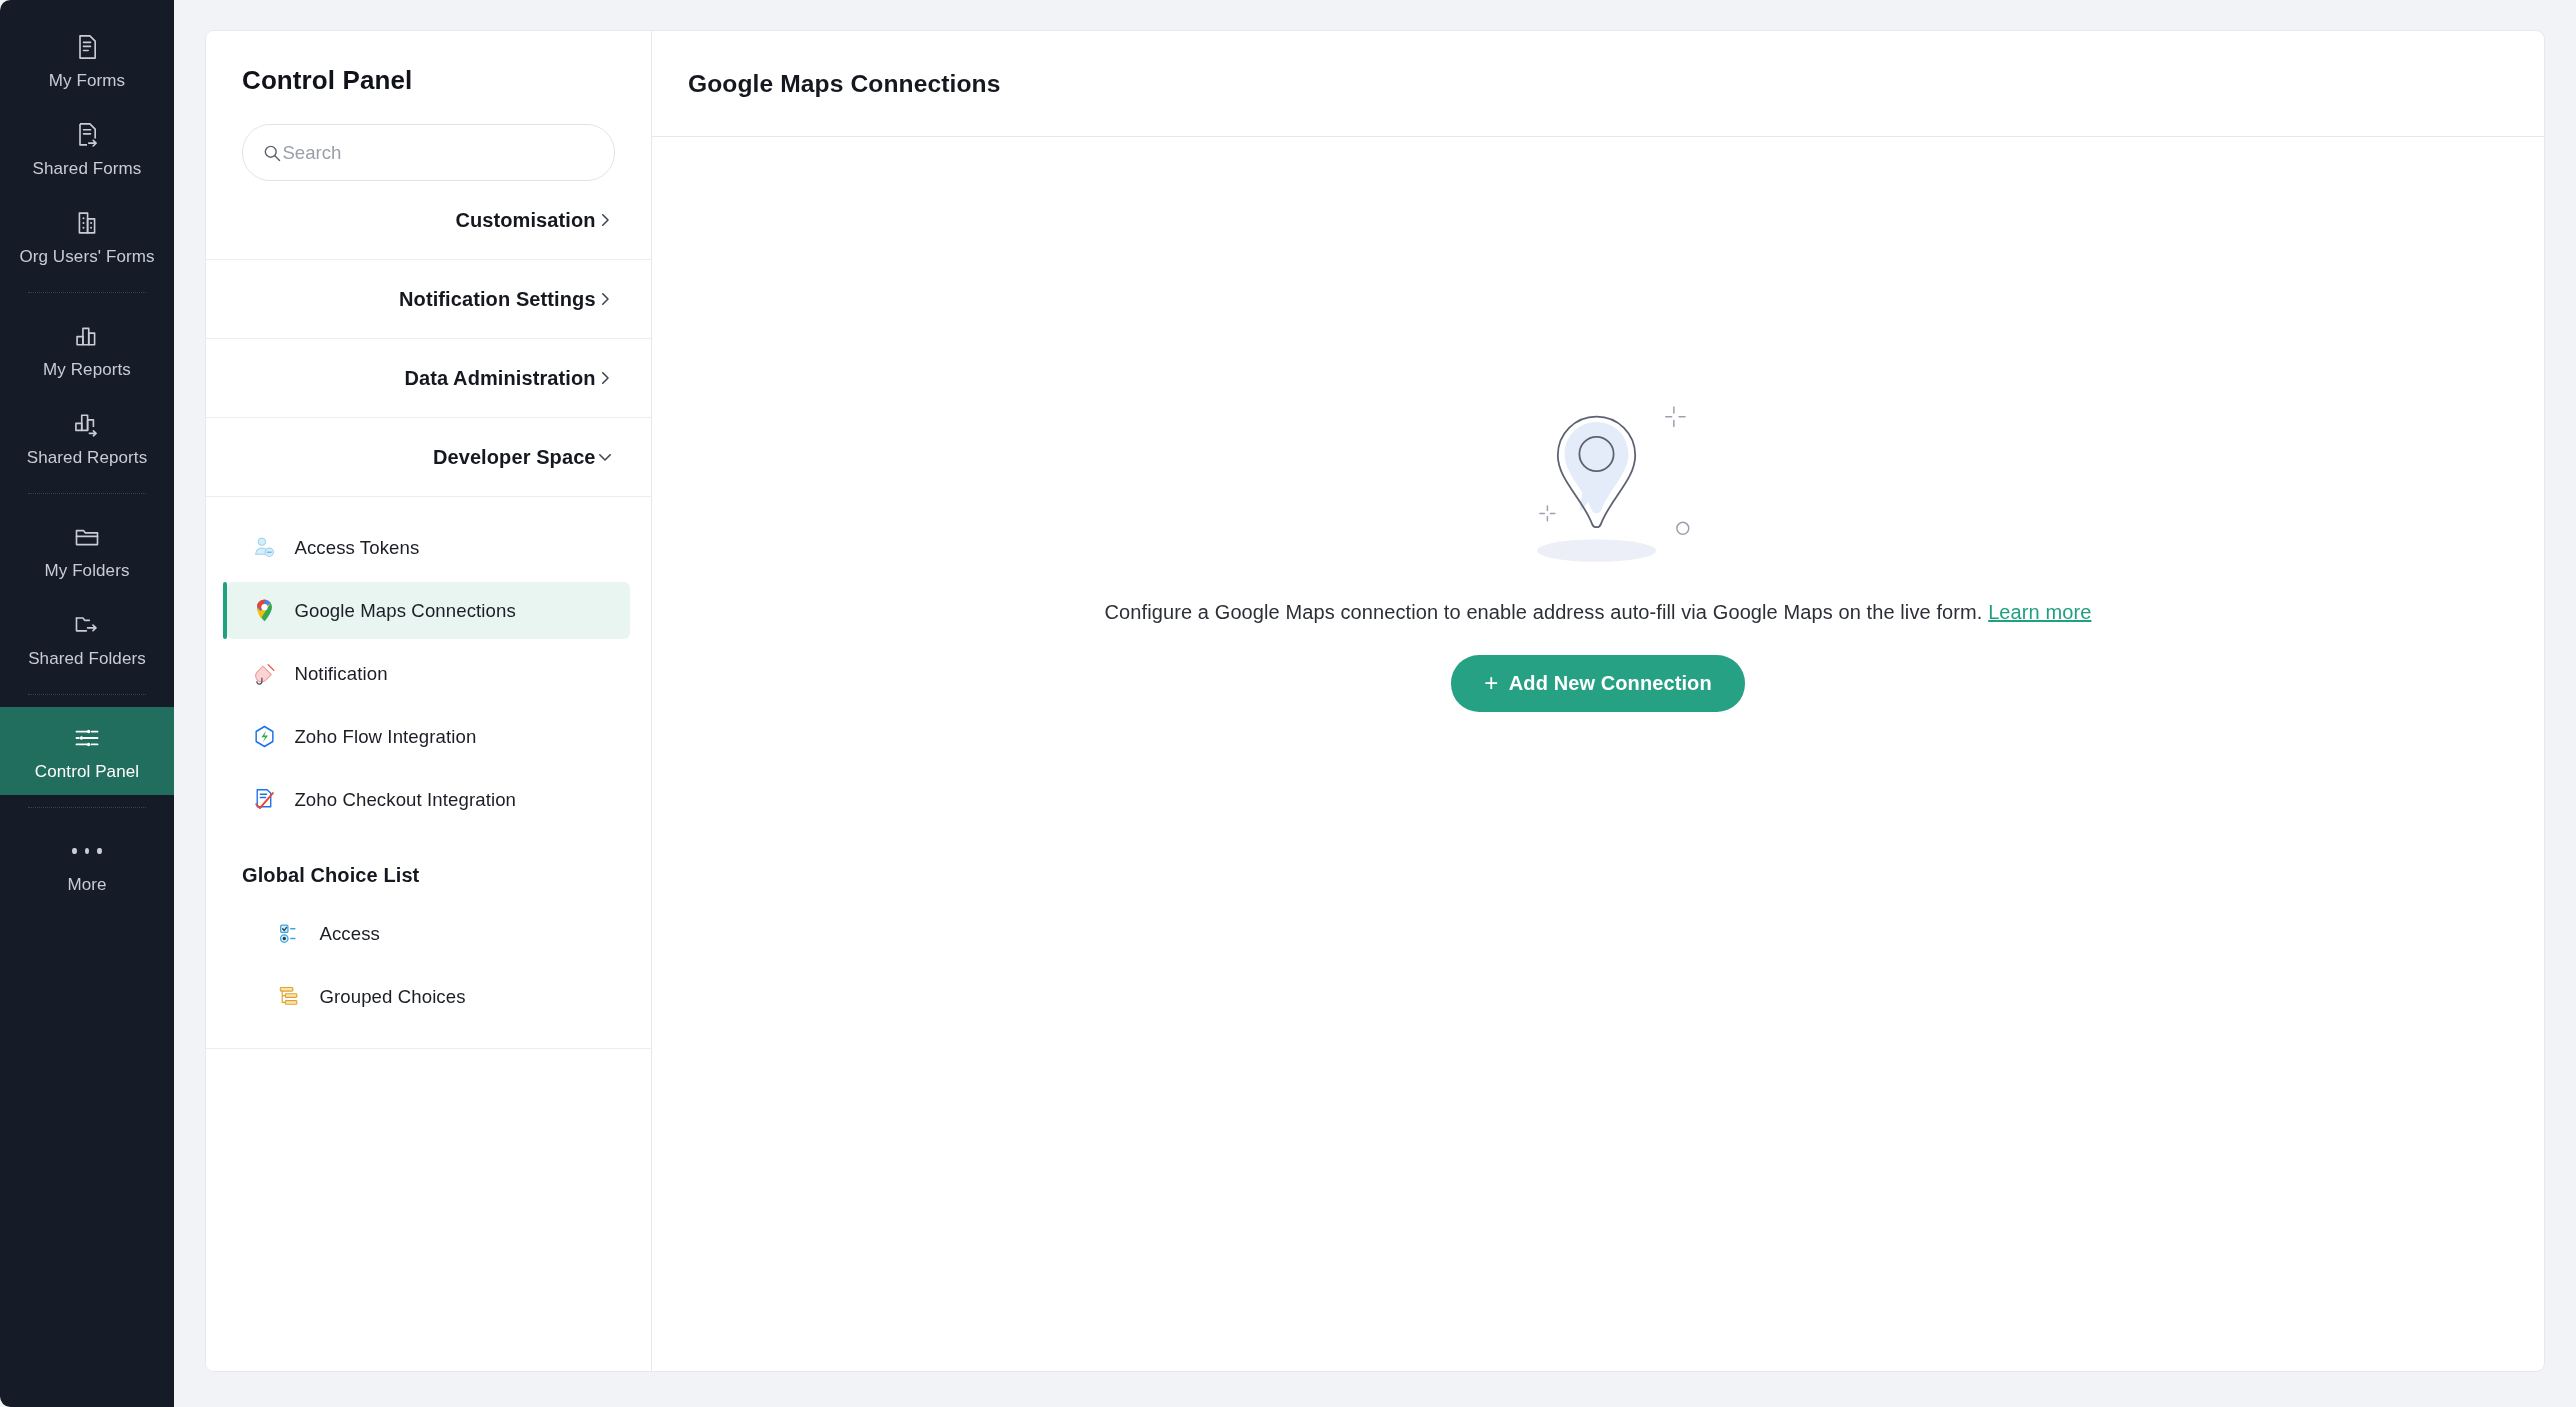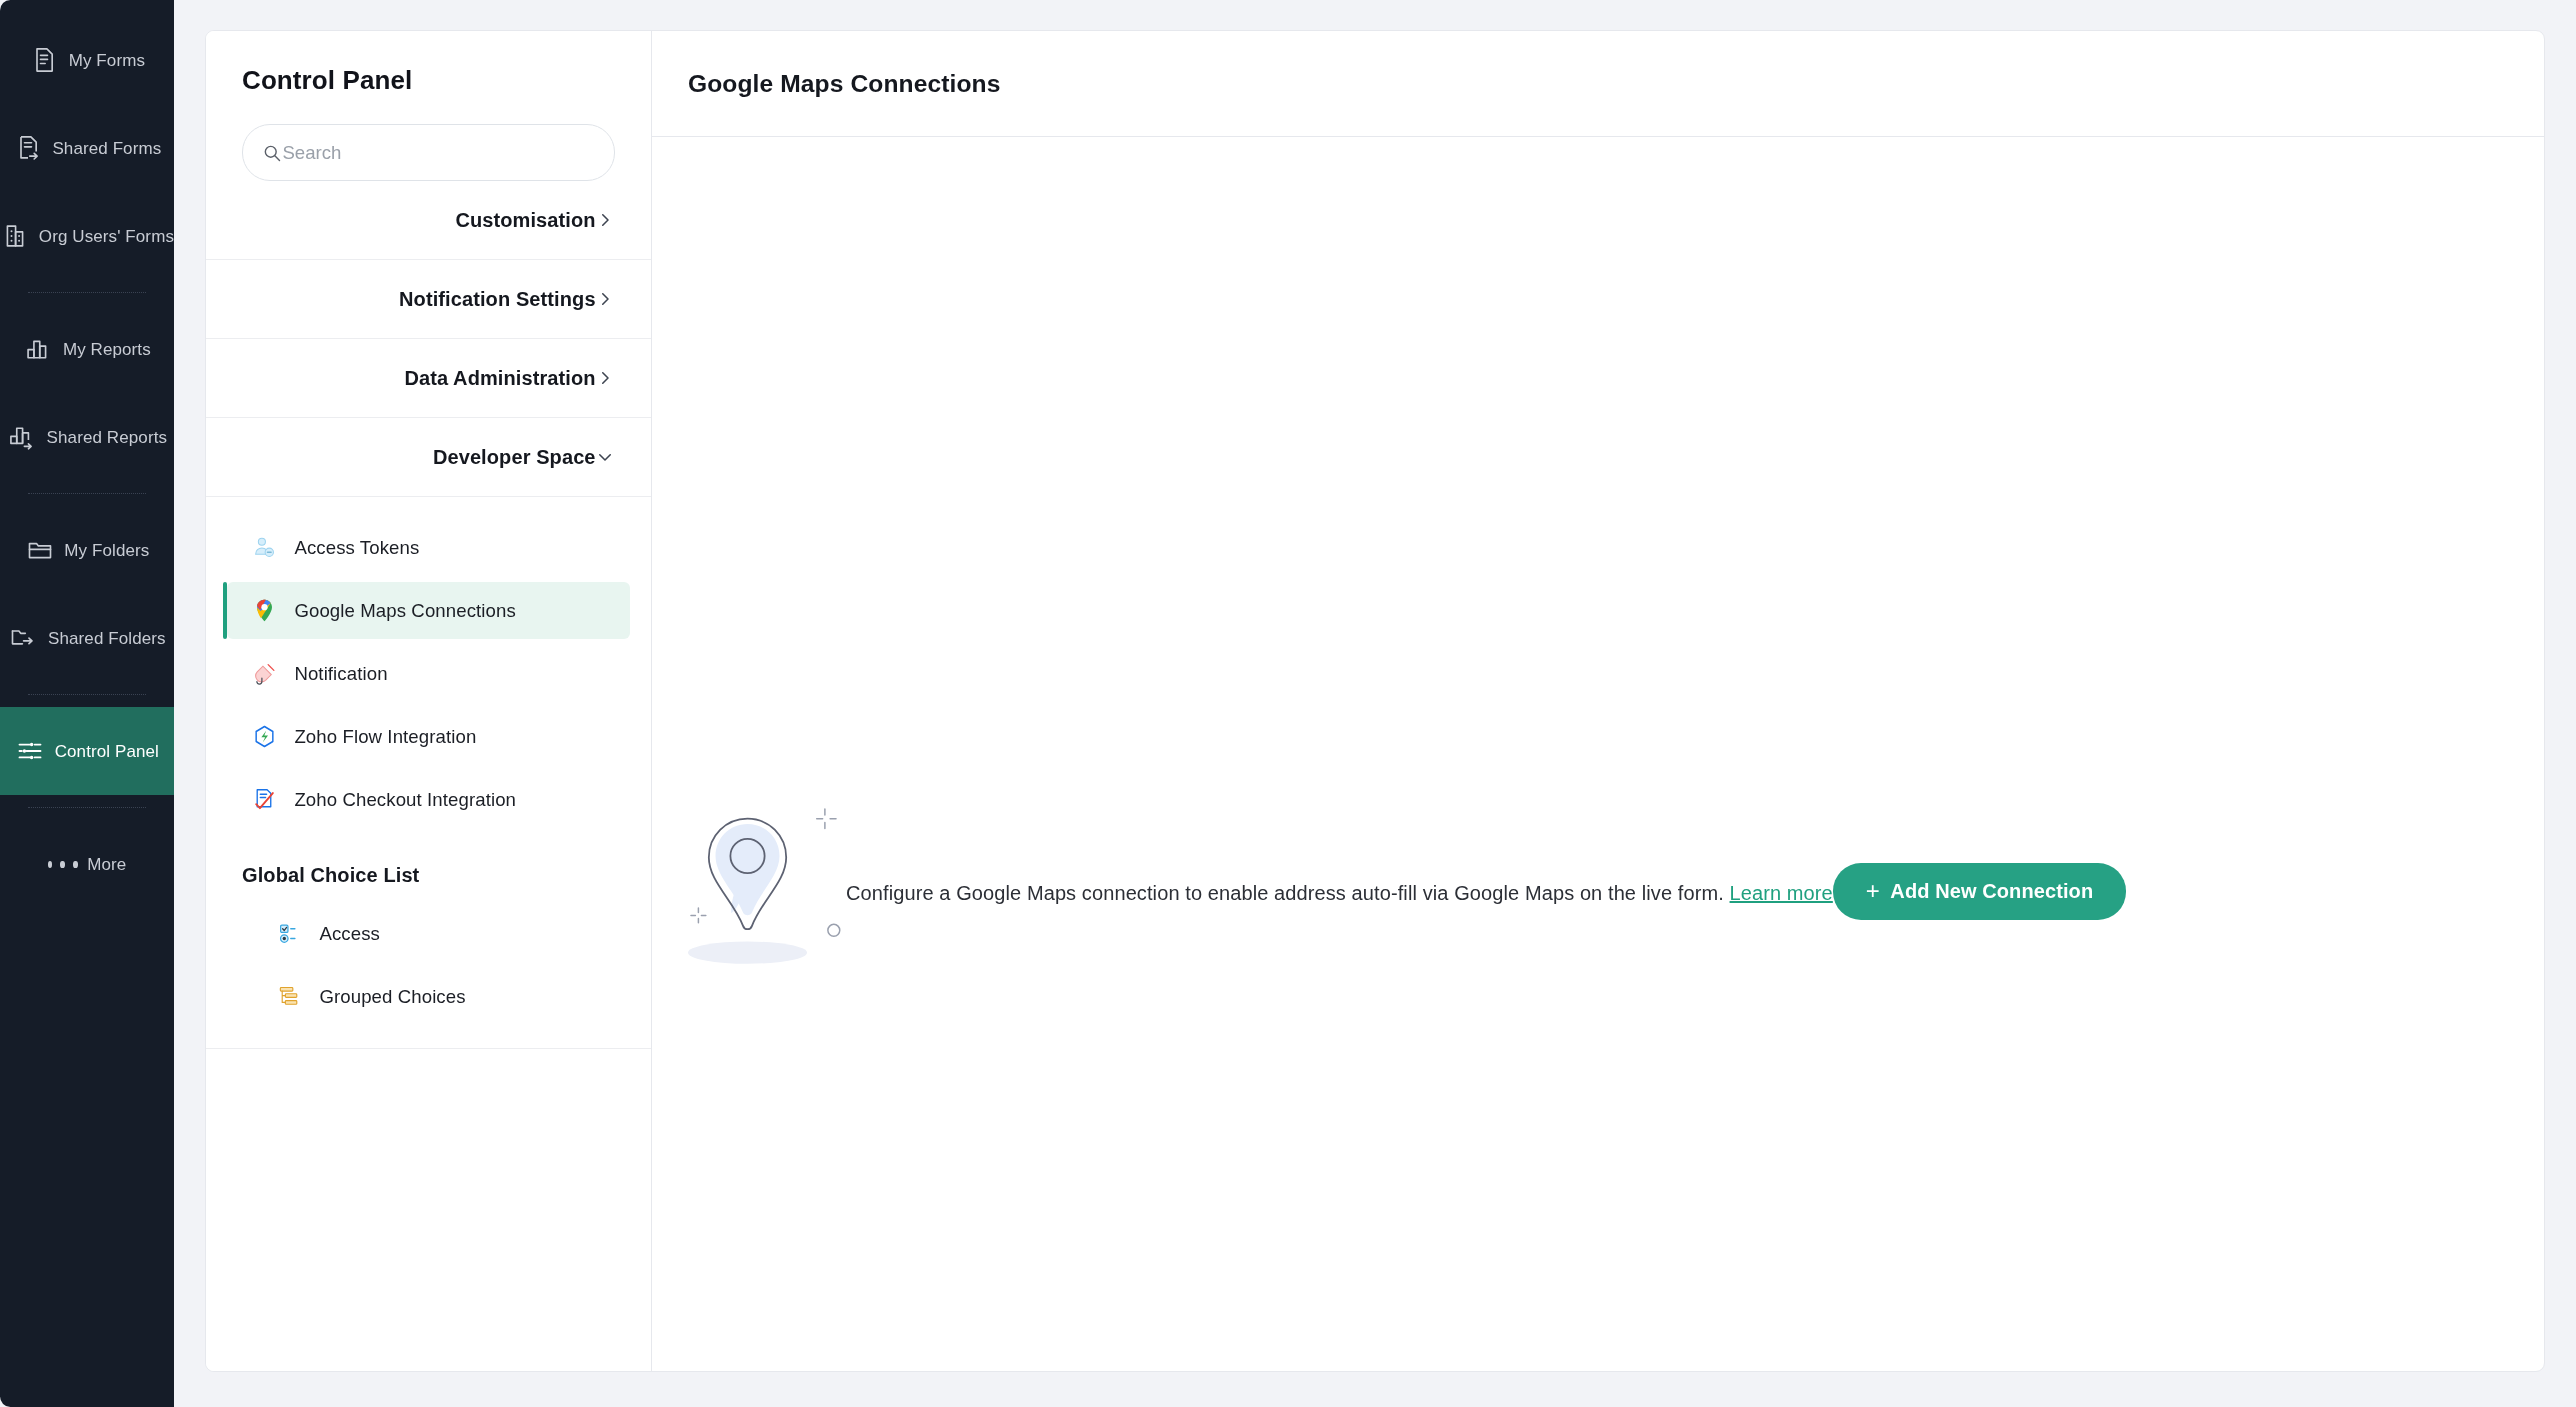--- a/index.html
+++ b/index.html
@@ -27,21 +27,21 @@
     align-items: stretch;
     padding-top: 16.4px;
     border-top-left-radius: 10.4px;
     border-bottom-left-radius: 10.4px;
     overflow: hidden;
   }
   .rail-item {
     width: 100%;
     height: 88px;
     display: flex;
-    flex-direction: row;
+    flex-direction: column;
     align-items: center;
     justify-content: center;
     gap: 9.7px;
     color: #c8ccd4;
     cursor: pointer;
     user-select: none;
   }
   .rail-item.active { background: #216e5e; color: #ffffff; }
   .rail-item .r-ico {
     width: 30px; height: 30px;
@@ -175,21 +175,21 @@
     border-bottom: 0.7px solid #e6e8ed;
     display: flex;
     align-items: center;
     padding-left: 36px;
   }
   #content-title { font-size: 24.6px; color: #15181f; letter-spacing: 0.1px; }
 
   #empty {
     flex: 1 1 auto;
     display: flex;
-    flex-direction: row;
+    flex-direction: column;
     align-items: center;
     justify-content: flex-start;
     padding-top: 244px;
   }
   #pin-art { width: 194px; height: 186px; position: relative; }
   #empty-desc {
     margin-top: 34px;
     font-size: 20px;
     color: #2c2f36;
     letter-spacing: 0.1px;

